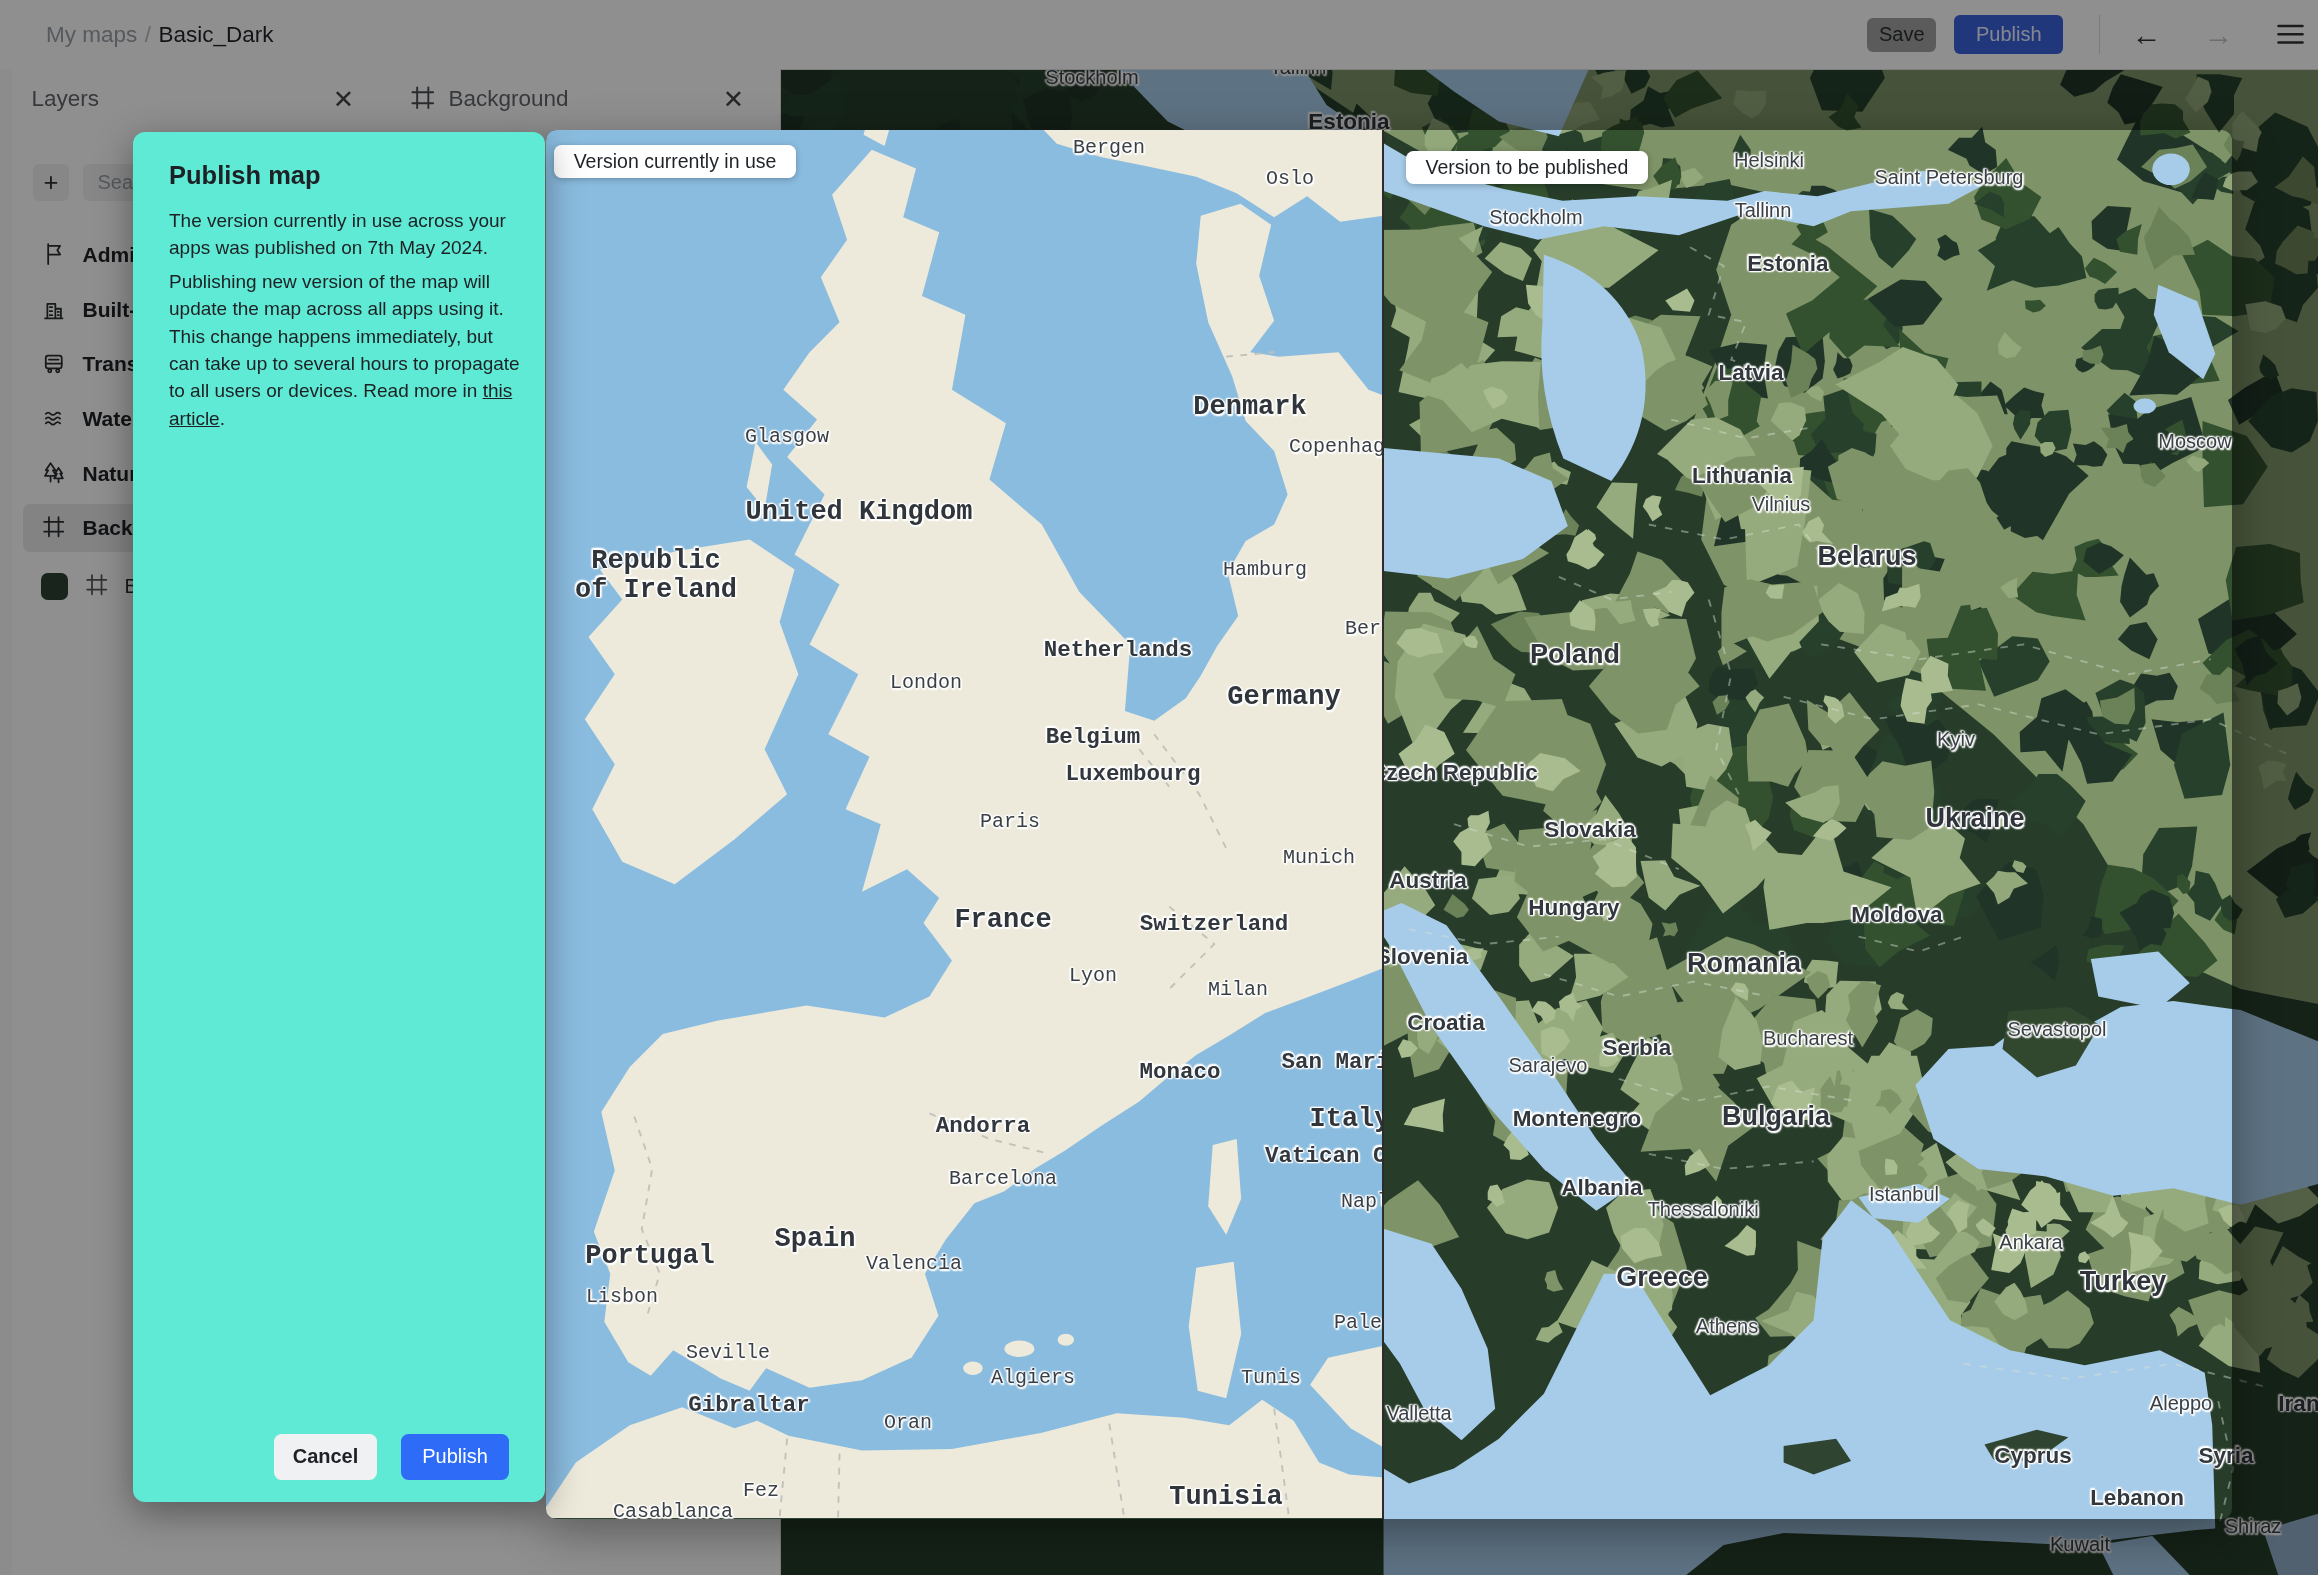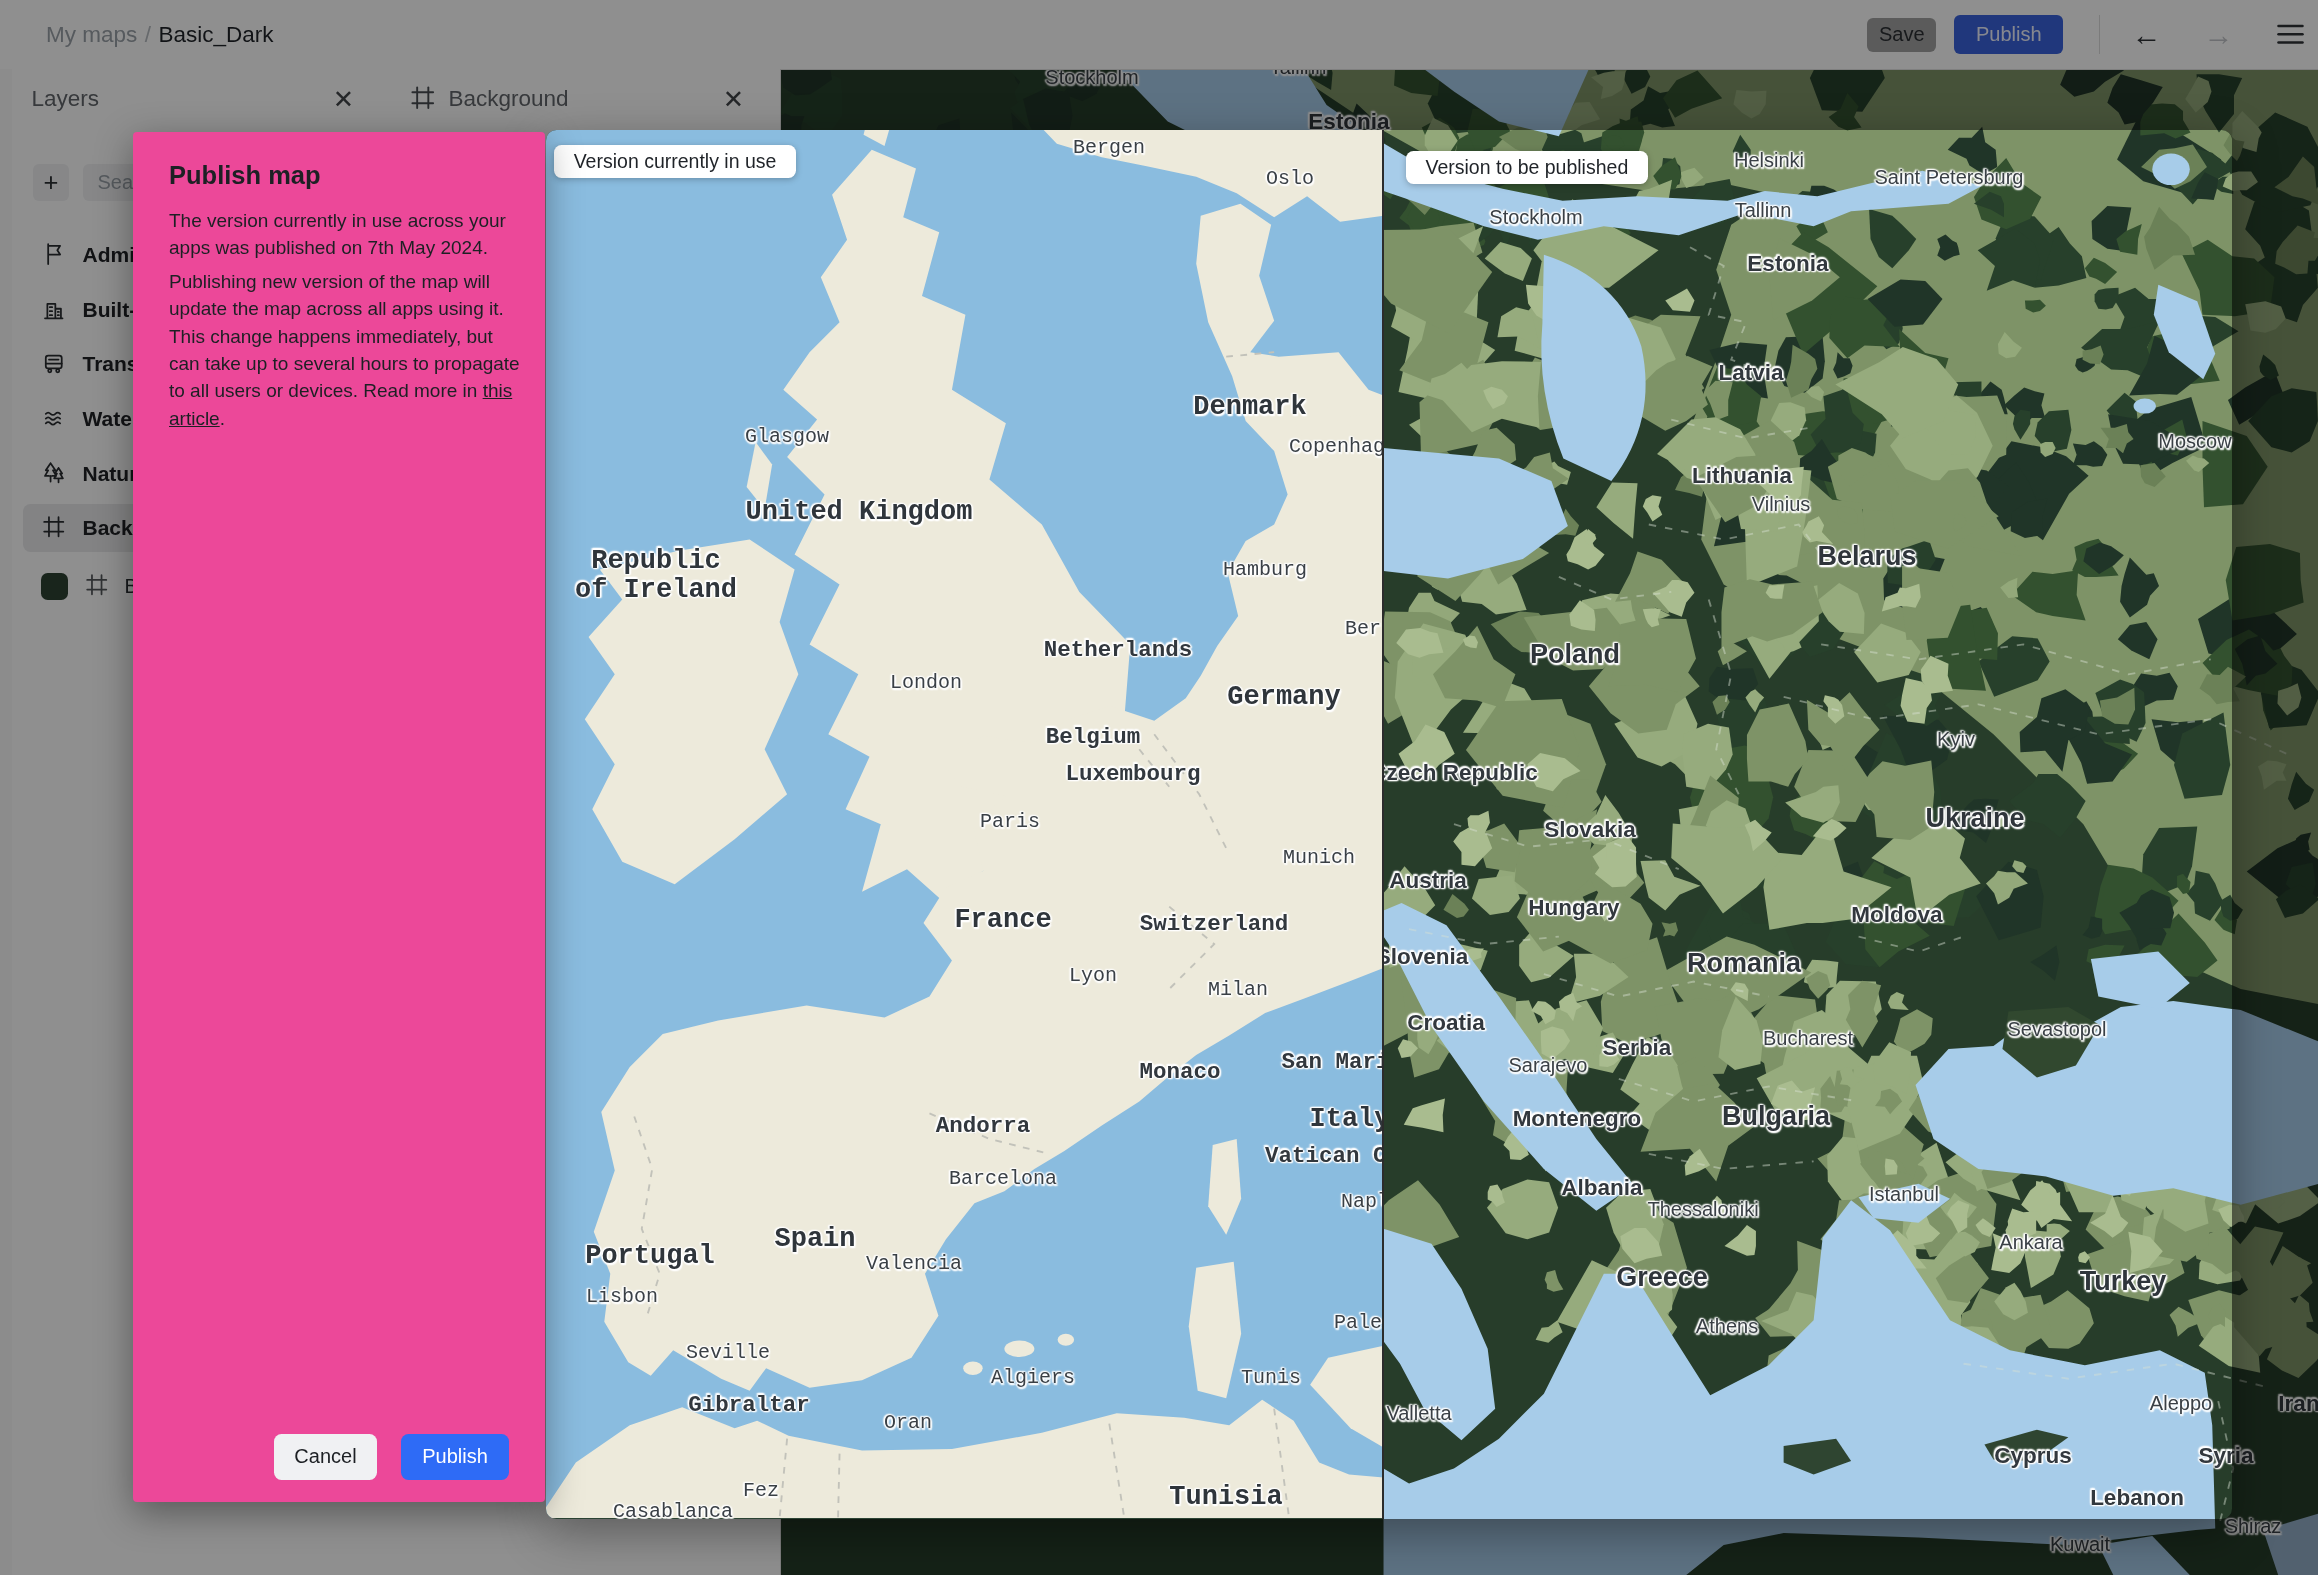--- a/index.html
+++ b/index.html
@@ -54,28 +54,28 @@
   .badge{position:absolute;z-index:6;background:#ffffff;border-radius:7.5px;height:33px;display:flex;align-items:center;padding:0 19.5px;font-size:19.5px;color:#1f2328;box-shadow:0 1.5px 6px rgba(0,0,0,0.25);white-space:nowrap;}
   #badge-left{left:8.2px;top:15px;}
   #badge-right{left:860px;top:21px;}
   
   .mlabel{position:absolute;transform:translate(-50%,-50%);white-space:pre-line;text-align:center;color:#3a4046;line-height:1.08;
     text-shadow:-1.5px 0 1.5px #fff,1.5px 0 1.5px #fff,0 -1.5px 1.5px #fff,0 1.5px 1.5px #fff,-1.5px -1.5px 1.5px #fff,1.5px 1.5px 1.5px #fff;pointer-events:none;}
   .mlabel.c1{font-size:27px;font-weight:700;color:#2f353b;}
   .mlabel.c2{font-size:22.5px;font-weight:700;color:#32383e;}
   .mlabel.city{font-size:20px;font-weight:400;color:#3a4046;}
   
-  #modal{position:absolute;left:133px;top:132px;width:412px;height:1370px;background:#ec4899;border-radius:4px;z-index:70;box-shadow:0 10.5px 37px rgba(0,0,0,0.38);}
+  #modal{position:absolute;left:133px;top:132px;width:412px;height:1370px;background:#5eead4;border-radius:12px;z-index:70;box-shadow:0 10.5px 37px rgba(0,0,0,0.38);}
   #modal-title{position:absolute;left:36px;top:28.5px;font-size:25.5px;font-weight:700;color:#1d2024;}
   .modal-p{position:absolute;left:36px;width:351px;font-size:19px;line-height:1.44;color:#1d2024;}
   #modal-p1{top:75px;}
   #modal-p2{top:136px;}
   #article-link{color:#1d2024;text-decoration:underline;cursor:pointer;}
   #modal-footer{position:absolute;right:36px;bottom:22.5px;display:flex;}
-  #cancel-btn{width:103px;height:46px;background:#f0f1f3;color:#1d2024;font-size:20px;border-radius:7.5px;}
+  #cancel-btn{width:103px;height:46px;background:#f0f1f3;color:#1d2024;font-size:20px;border-radius:7.5px;font-weight:bold;}
   #publish-btn-modal{width:108px;height:46px;background:#2e6bf6;color:#ffffff;font-size:20px;border-radius:7.5px;margin-left:24px;}
 </style>
 </head>
 <body>
 
 <div id="stage">
 
   <div class="maplayer" id="dark-bg">
       <svg width="2319" height="1575" viewBox="0 0 3094 2102">
         <rect width="3094" height="2102" fill="#273d2a"></rect>

